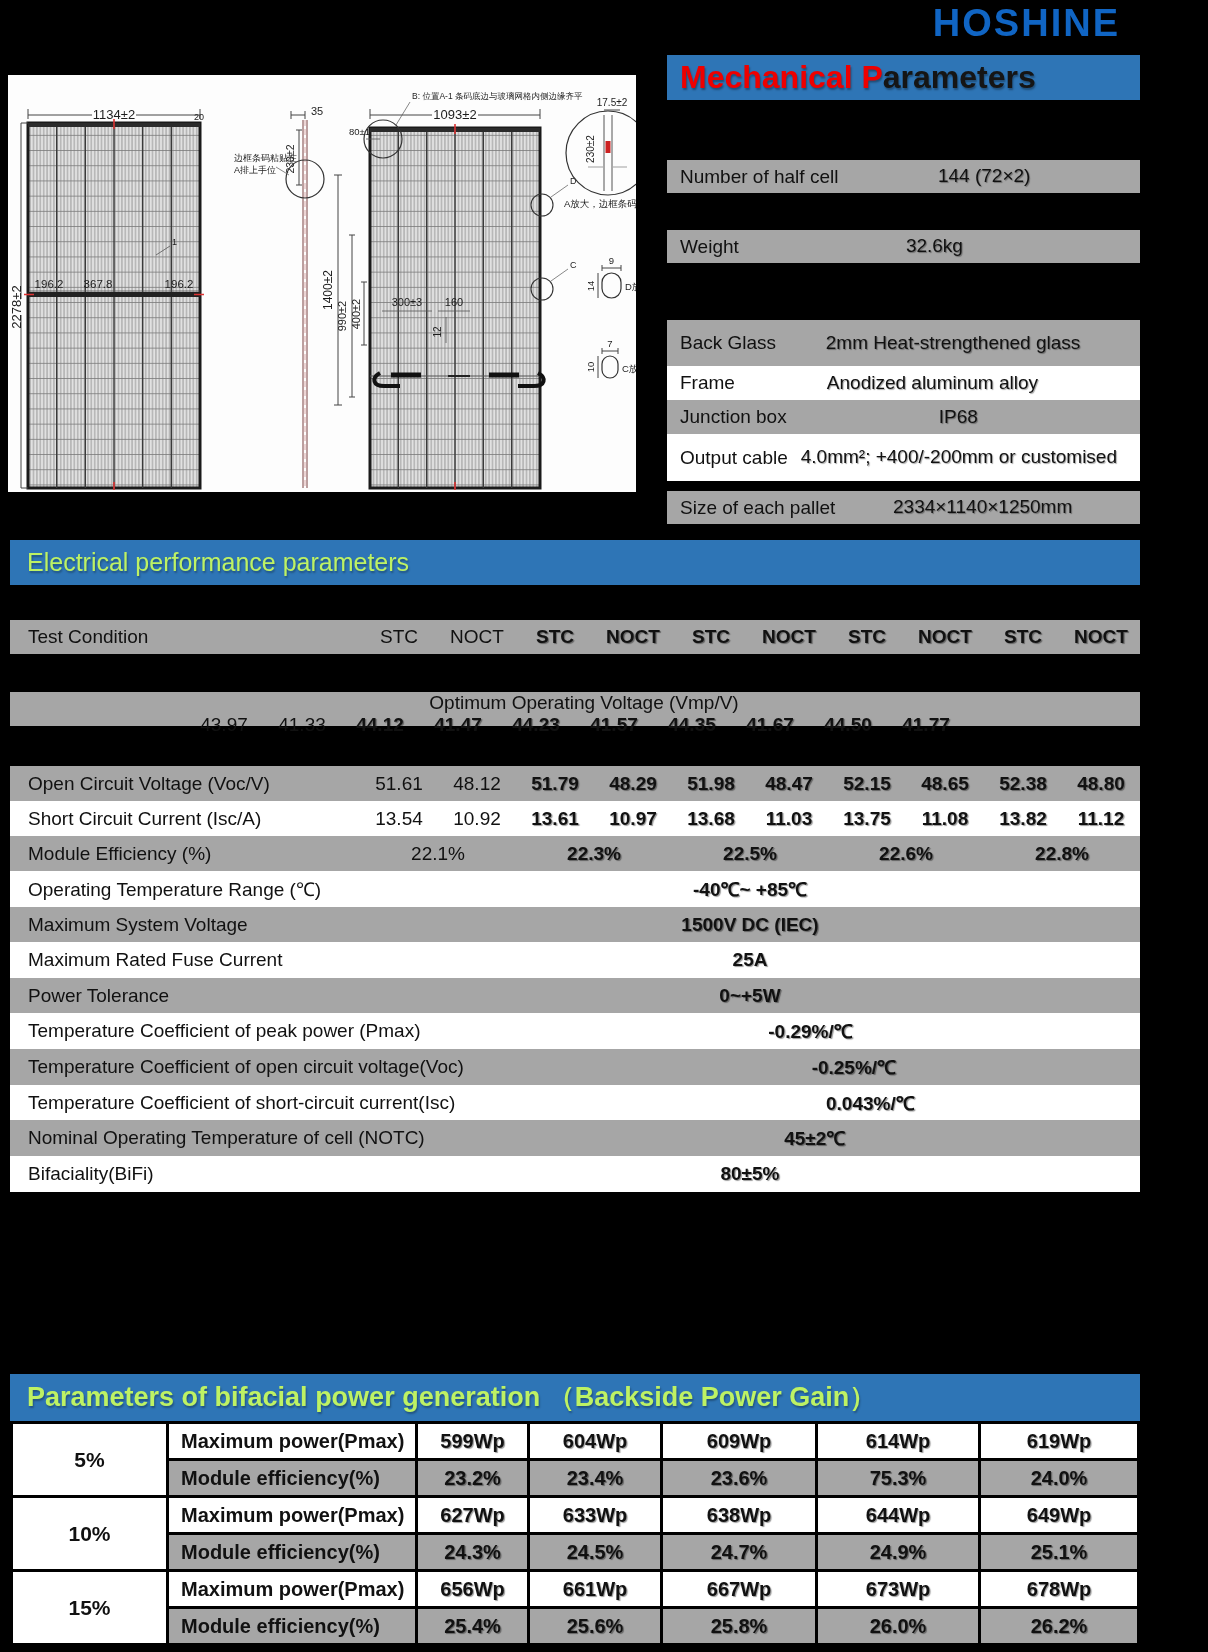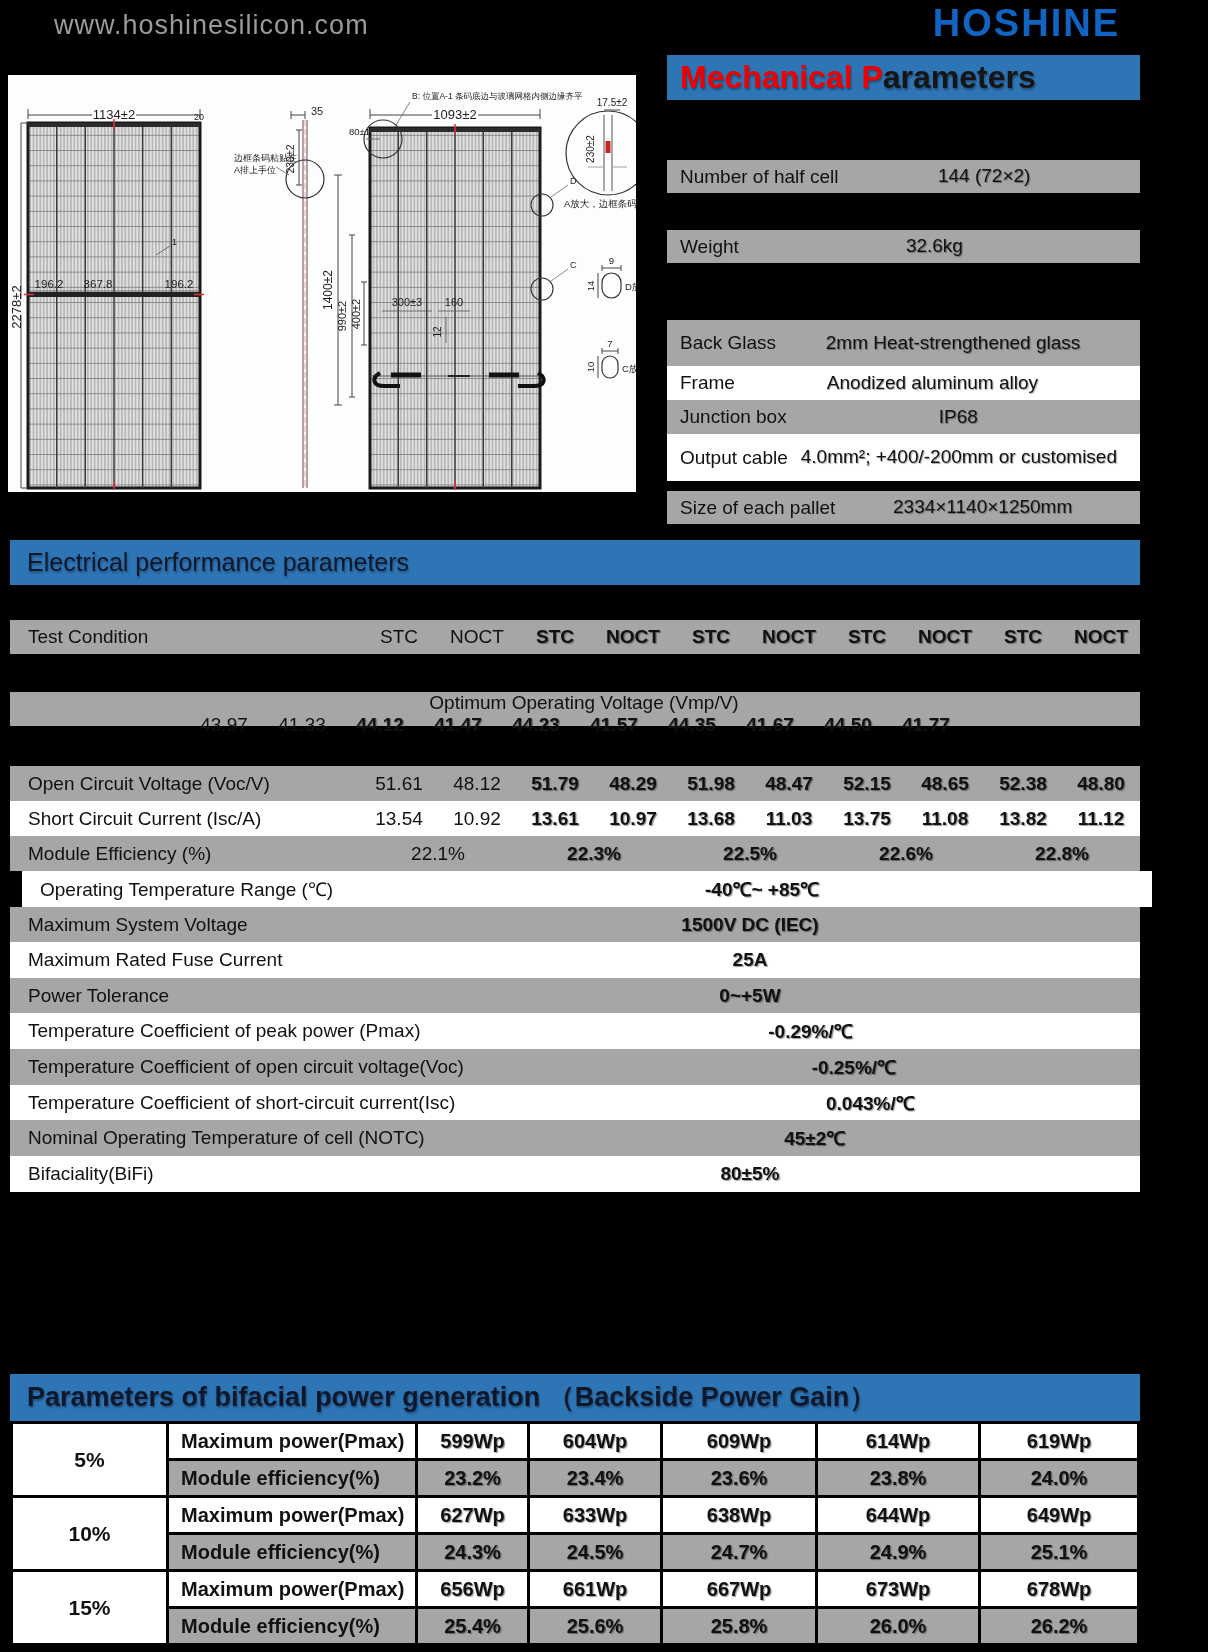--- a/index.html
+++ b/index.html
@@ -8,21 +8,21 @@
   
   #site-url{position:absolute;left:54px;top:10px;font-size:27px;color:#9a9a9a;letter-spacing:1px;}
   #brand-logo{position:absolute;right:88px;top:2px;font-size:38px;font-weight:bold;color:#1065c4;letter-spacing:2px;}
   
   .band{position:absolute;background:#2e75b6;}
   #band-mech{left:667px;top:55px;width:473px;height:45px;}
   #mech-title{font-size:32px;font-weight:bold;line-height:45px;padding-left:13px;text-shadow:1px 2px 2px rgba(0,0,0,.35);white-space:nowrap;}
   .red{color:#ee0000;} .dark{color:#151515;}
   #band-elec{left:10px;top:540px;width:1130px;height:45px;}
   #band-bif{left:10px;top:1374px;width:1130px;height:47px;}
-  .band-title{font-size:25px;color:#0f172a;line-height:45px;padding-left:17px;text-shadow:1px 2px 2px rgba(0,0,0,.3);white-space:nowrap;}
+  .band-title{font-size:25px;color:#bef264;line-height:45px;padding-left:17px;text-shadow:1px 2px 2px rgba(0,0,0,.3);white-space:nowrap;}
   #bif-title{font-size:27px;font-weight:bold;line-height:47px;}
   
   .mrow{position:absolute;left:667px;width:473px;display:flex;align-items:center;}
   .bgg{background:#a6a6a6;} .bgw{background:#ffffff;}
   .mrow .lbl{padding-left:13px;font-size:19px;white-space:nowrap;}
   .mrow .val{flex:1;text-align:center;padding-right:10px;font-size:19px;line-height:1.18;
              text-shadow:1px 1px 1px rgba(0,0,0,.35);}
   
   .erow{position:absolute;left:10px;width:1130px;display:flex;align-items:center;}
   .erow .lbl{flex:1;padding-left:18px;font-size:19px;white-space:nowrap;}
@@ -44,21 +44,20 @@
   .bval{justify-content:center;font-weight:bold;font-size:20px;text-shadow:1.2px 1.2px 1px rgba(0,0,0,.4);}
   .bgain{justify-content:center;font-weight:bold;font-size:21px;grid-row:span 2;}
   
   svg text{font-family:"Liberation Sans",sans-serif;fill:#1d1d1d;}
 </style>
 </head>
 <body>
 
 <div id="page">
 
-  <div id="site-url">www.hoshinesilicon.com</div>
   <div id="brand-logo">HOSHINE</div>
 
   <div id="drawing">
     <svg width="628" height="417" viewBox="0 0 628 417">
       <defs>
         <pattern id="cells" width="3.4" height="15.2" patternUnits="userSpaceOnUse">
           <rect width="3.4" height="15.2" fill="#e1e1e1"></rect>
           <rect x="1.15" width="1.1" height="15.2" fill="#a2a2a2"></rect>
           <rect y="14.4" width="3.4" height="0.8" fill="#7c7c7c"></rect>
         </pattern>
@@ -266,21 +265,21 @@
       <div class="erow bgg" style="top: 836px; height: 35px;">
         <div class="lbl">Module Efficiency  (%)</div>
         <div class="evals v5">
           <div class="v w156">22.1%</div>
           <div class="v w156">22.3%</div>
           <div class="v w156">22.5%</div>
           <div class="v w156">22.6%</div>
           <div class="v w156">22.8%</div>
         </div>
       </div>
-      <div class="erow bgw" style="top: 871px; height: 36px; margin-left: 12px;">
+      <div class="erow bgw" style="top: 871px; height: 36px;">
         <div class="lbl">Operating Temperature Range  (℃)</div>
         <div class="evals">
           <div class="v merged">-40℃~ +85℃</div>
         </div>
       </div>
       <div class="erow bgg" style="top: 907px; height: 35px;">
         <div class="lbl">Maximum System Voltage</div>
         <div class="evals">
           <div class="v merged">1500V DC  (IEC)</div>
         </div>
@@ -337,21 +336,21 @@
       <div class="bcell blabel">Maximum power(Pmax)</div>
       <div class="bcell bval">599Wp</div>
       <div class="bcell bval">604Wp</div>
       <div class="bcell bval">609Wp</div>
       <div class="bcell bval">614Wp</div>
       <div class="bcell bval">619Wp</div>
       <div class="bcell blabel cgray">Module efficiency(%)</div>
       <div class="bcell bval cgray">23.2%</div>
       <div class="bcell bval cgray">23.4%</div>
       <div class="bcell bval cgray">23.6%</div>
-      <div class="bcell bval cgray">23.8%</div>
+      <div class="bcell bval cgray">75.3%</div>
       <div class="bcell bval cgray">24.0%</div>
       <div class="bcell bgain">10%</div>
       <div class="bcell blabel">Maximum power(Pmax)</div>
       <div class="bcell bval">627Wp</div>
       <div class="bcell bval">633Wp</div>
       <div class="bcell bval">638Wp</div>
       <div class="bcell bval">644Wp</div>
       <div class="bcell bval">649Wp</div>
       <div class="bcell blabel cgray">Module efficiency(%)</div>
       <div class="bcell bval cgray">24.3%</div>

